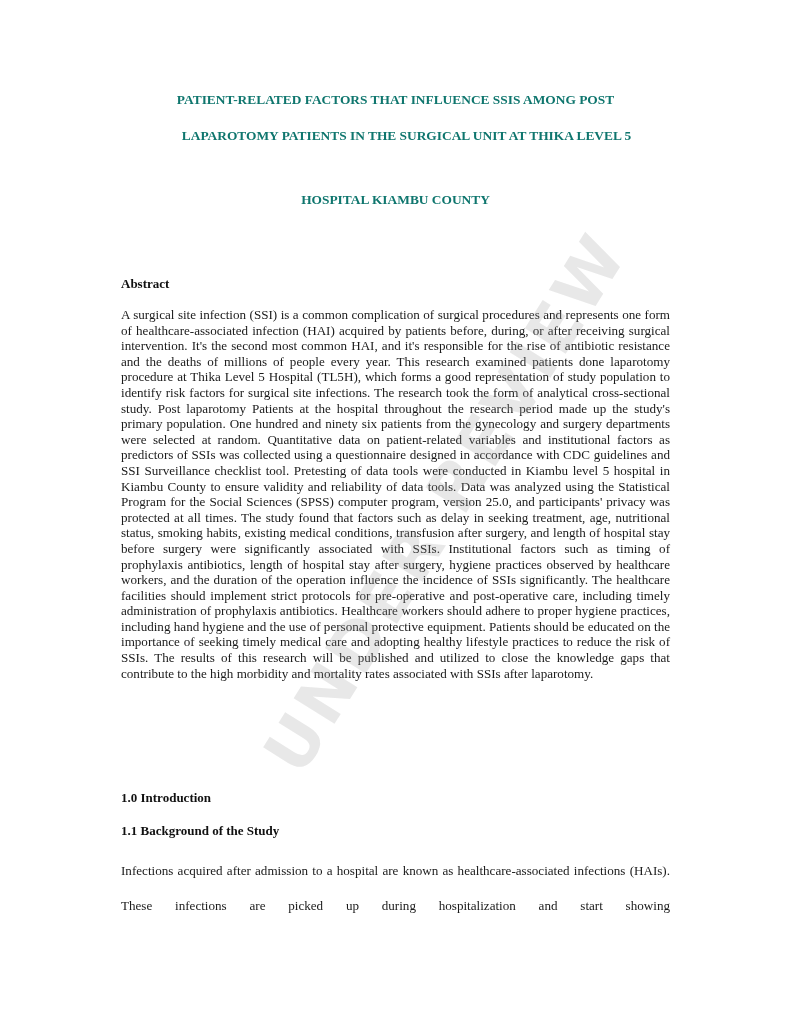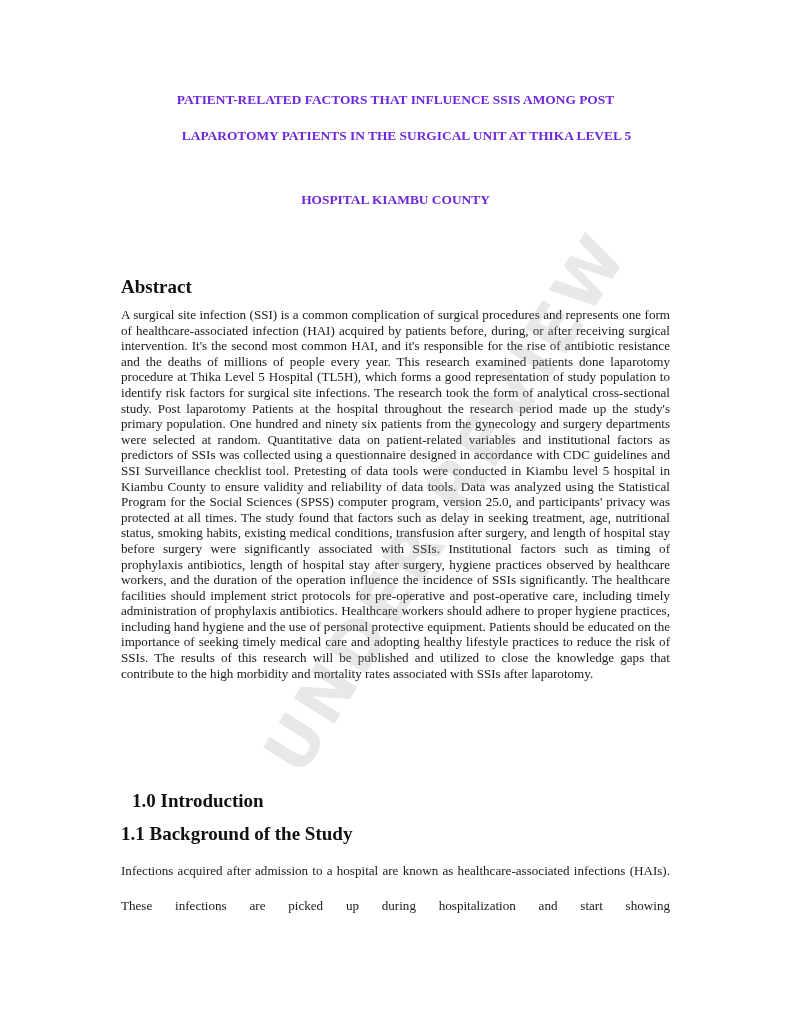--- a/index.html
+++ b/index.html
@@ -23,28 +23,28 @@
       background: #ffffff;
     }
     .title-line {
       position: absolute;
       left: 0;
       width: 791px;
       text-align: center;
       font-weight: bold;
       font-size: 13.4px;
       letter-spacing: 0;
-      color: #6d28d9;
+      color: #0f766e;
       white-space: nowrap;
     }
     .heading {
       position: absolute;
       left: 121px;
       font-weight: bold;
-      font-size: 19px;
+      font-size: 13px;
       color: #111;
       white-space: nowrap;
     }
     .abstract-body {
       position: absolute;
       left: 121px;
       top: 307px;
       width: 549px;
       font-size: 13.1px;
       line-height: 15.6px;
@@ -88,21 +88,21 @@
 <div class="page">
 
   <div class="title-line" style="top:92px;">PATIENT-RELATED FACTORS THAT INFLUENCE SSIS AMONG POST</div>
   <div class="title-line" style="top:128px;padding-left:11px;">LAPAROTOMY PATIENTS IN THE SURGICAL UNIT AT THIKA LEVEL 5</div>
   <div class="title-line" style="top:155px;margin-top:37px;">HOSPITAL KIAMBU COUNTY</div>
 
   <div class="heading" style="top:276px;">Abstract</div>
 
   <p class="abstract-body">A surgical site infection (SSI) is a common complication of surgical procedures and represents one form of healthcare-associated infection (HAI) acquired by patients before, during, or after receiving surgical intervention. It's the second most common HAI, and it's responsible for the rise of antibiotic resistance and the deaths of millions of people every year. This research examined patients done laparotomy procedure at Thika Level 5 Hospital (TL5H), which forms a good representation of study population to identify risk factors for surgical site infections. The research took the form of analytical cross-sectional study. Post laparotomy Patients at the hospital throughout the research period made up the study's primary population. One hundred and ninety six patients from the gynecology and surgery departments were selected at random. Quantitative data on patient-related variables and institutional factors as predictors of SSIs was collected using a questionnaire designed in accordance with CDC guidelines and SSI Surveillance checklist tool. Pretesting of data tools were conducted in Kiambu level 5 hospital in Kiambu County to ensure validity and reliability of data tools. Data was analyzed using the Statistical Program for the Social Sciences (SPSS) computer program, version 25.0, and participants' privacy was protected at all times. The study found that factors such as delay in seeking treatment, age, nutritional status, smoking habits, existing medical conditions, transfusion after surgery, and length of hospital stay before surgery were significantly associated with SSIs. Institutional factors such as timing of prophylaxis antibiotics, length of hospital stay after surgery, hygiene practices observed by healthcare workers, and the duration of the operation influence the incidence of SSIs significantly. The healthcare facilities should implement strict protocols for pre-operative and post-operative care, including timely administration of prophylaxis antibiotics. Healthcare workers should adhere to proper hygiene practices, including hand hygiene and the use of personal protective equipment. Patients should be educated on the importance of seeking timely medical care and adopting healthy lifestyle practices to reduce the risk of SSIs. The results of this research will be published and utilized to close the knowledge gaps that contribute to the high morbidity and mortality rates associated with SSIs after laparotomy.</p>
 
-  <div class="heading" style="top:790px;margin-left:11px;">1.0 Introduction</div>
+  <div class="heading" style="top:790px;">1.0 Introduction</div>
 
   <div class="heading" style="top:823px;">1.1 Background of the Study</div>
 
   <p class="intro-body">Infections acquired after admission to a hospital are known as healthcare-associated infections (HAIs). These infections are picked up during hospitalization and start showing</p>
 
   <div class="watermark">UNDER REVIEW</div>
 
 </div>
 
 </body></html>

